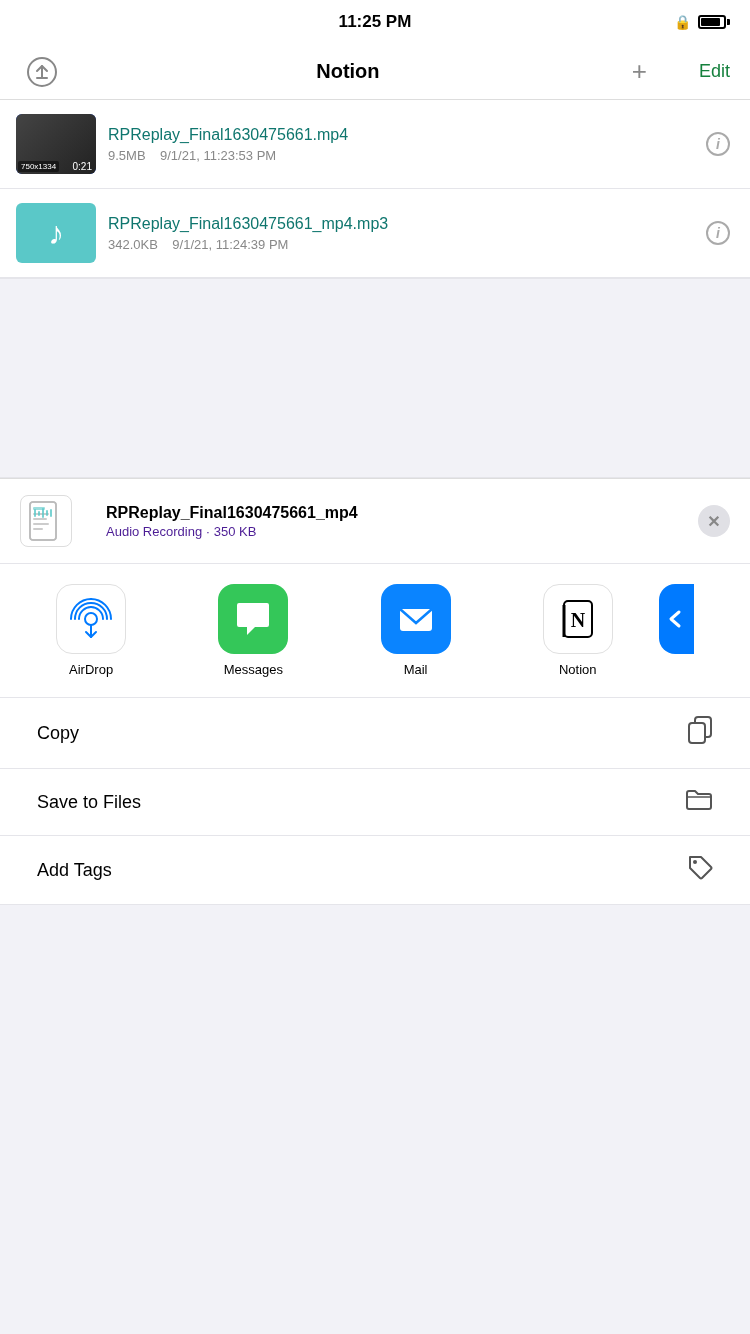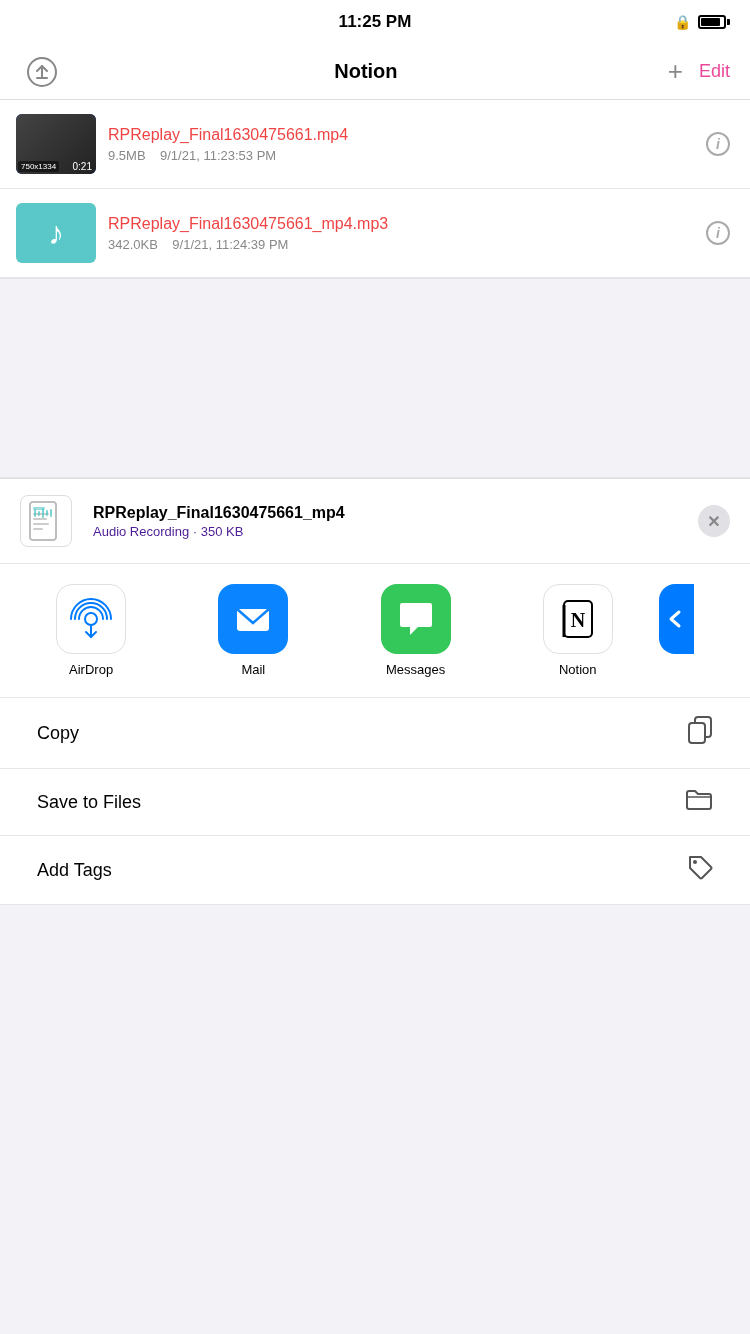--- a/index.html
+++ b/index.html
@@ -95,21 +95,22 @@
       align-items: center;
       gap: 16px;
     }
     .nav-plus {
       font-size: 26px;
       color: #888;
       font-weight: 300;
     }
     .nav-edit {
       font-size: 18px;
-      color: #ec4899;
+      color: #15803d;
+      margin-left: 36px;
     }
 
     
     .file-list {
       background: #fff;
       margin-top: 0;
     }
     .file-item {
       display: flex;
       align-items: center;
@@ -150,21 +151,21 @@
       font-size: 32px;
       color: #fff;
     }
     .file-info {
       flex: 1;
       min-width: 0;
     }
     .file-name {
       font-size: 16px;
       font-weight: 500;
-      color: #ef4444;
+      color: #0f766e;
       word-break: break-all;
     }
     .file-meta {
       font-size: 13px;
       color: #888;
       margin-top: 4px;
     }
     .info-btn {
       width: 32px;
       height: 32px;
@@ -200,21 +201,21 @@
       background: #f2f2f7;
       border-top: 1px solid #ddd;
     }
 
     
     .share-header {
       background: #fff;
       padding: 16px 20px;
       display: flex;
       align-items: center;
-      gap: 21px;
+      gap: 34px;
       border-bottom: 1px solid #e5e5ea;
     }
     .share-file-icon {
       width: 52px;
       height: 52px;
       border: 1px solid #ddd;
       border-radius: 8px;
       display: flex;
       align-items: center;
       justify-content: center;
@@ -449,36 +450,36 @@
           <path d="M22 2 C33 2 42 11 42 22" fill="none" stroke="#007aff" stroke-width="2" stroke-linecap="round"></path>
           <path d="M22 2 C11 2 2 11 2 22" fill="none" stroke="#007aff" stroke-width="2" stroke-linecap="round"></path>
           <line x1="22" y1="28" x2="22" y2="40" stroke="#007aff" stroke-width="2" stroke-linecap="round"></line>
           <polyline points="17,35 22,40 27,35" fill="none" stroke="#007aff" stroke-width="2" stroke-linecap="round" stroke-linejoin="round"></polyline>
         </svg>
       </div>
       <span class="app-label">AirDrop</span>
     </div>
 
     <div class="app-item">
+      <div class="app-icon-wrapper app-icon-messages">
+        <svg width="44" height="44" viewBox="0 0 44 44">
+          <path d="M6 8 Q6 6 8 6 L36 6 Q38 6 38 8 L38 28 Q38 30 36 30 L24 30 L16 38 L16 30 L8 30 Q6 30 6 28 Z" fill="#fff"></path>
+        </svg>
+      </div>
+      <span class="app-label">Messages</span>
+    </div>
+
+    <div class="app-item">
       <div class="app-icon-wrapper app-icon-mail">
         <svg width="44" height="44" viewBox="0 0 44 44">
           <rect x="6" y="12" width="32" height="22" rx="3" fill="#fff"></rect>
           <polyline points="6,12 22,26 38,12" fill="none" stroke="#0a84ff" stroke-width="2.5"></polyline>
         </svg>
       </div>
       <span class="app-label">Mail</span>
-    </div>
-
-    <div class="app-item">
-      <div class="app-icon-wrapper app-icon-messages">
-        <svg width="44" height="44" viewBox="0 0 44 44">
-          <path d="M6 8 Q6 6 8 6 L36 6 Q38 6 38 8 L38 28 Q38 30 36 30 L24 30 L16 38 L16 30 L8 30 Q6 30 6 28 Z" fill="#fff"></path>
-        </svg>
-      </div>
-      <span class="app-label">Messages</span>
     </div>
 
     <div class="app-item">
       <div class="app-icon-wrapper app-icon-notion">
         <svg width="44" height="44" viewBox="0 0 44 44">
           <rect x="8" y="4" width="28" height="36" rx="4" fill="#fff" stroke="#000" stroke-width="2"></rect>
           <text x="22" y="30" text-anchor="middle" font-size="20" font-weight="700" font-family="Georgia, serif" fill="#000">N</text>
           <line x1="8" y1="8" x2="8" y2="40" stroke="#000" stroke-width="3"></line>
         </svg>
       </div>

